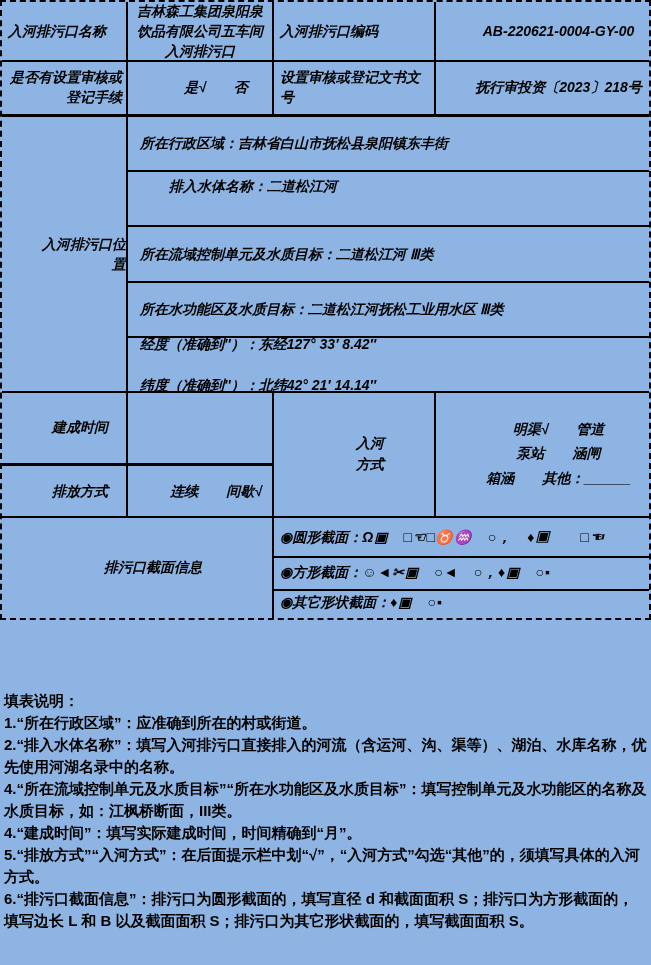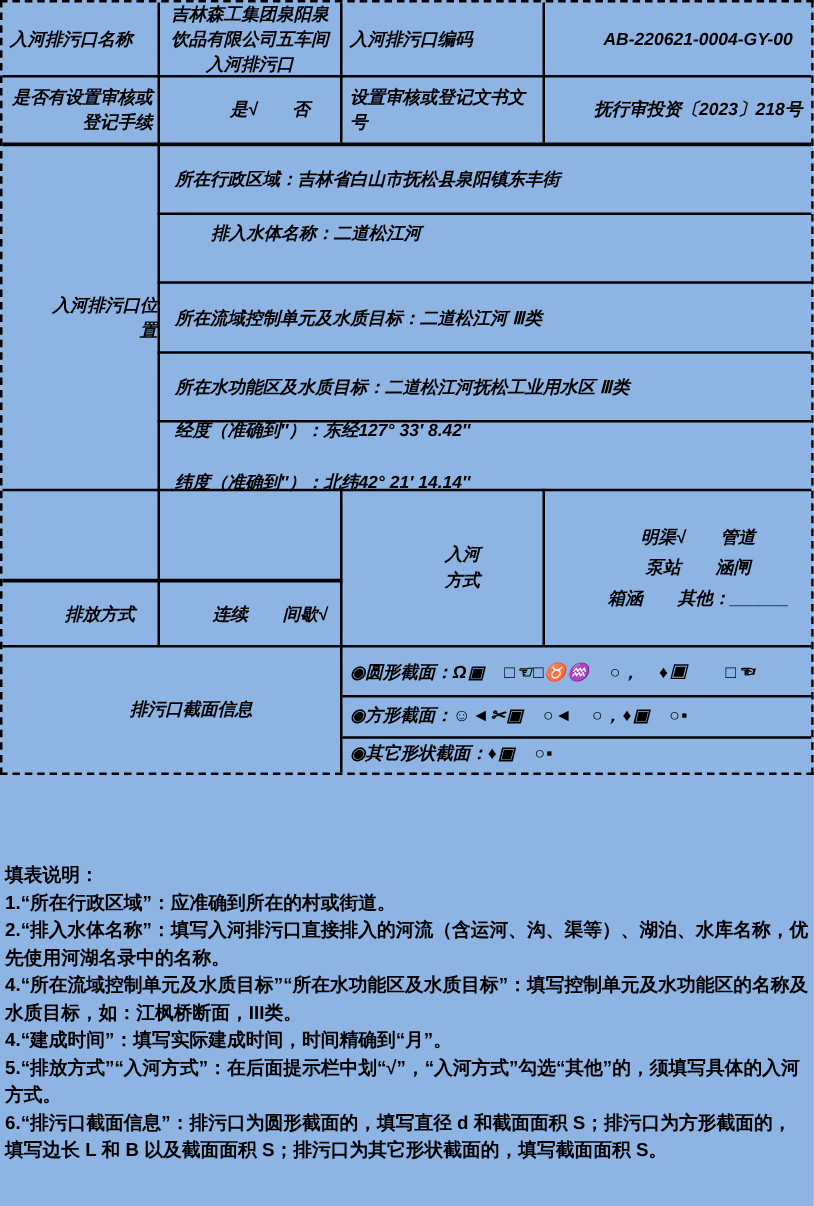--- a/index.html
+++ b/index.html
@@ -85,20 +85,21 @@
     <div class="cell c-center" style="left:0;top:115px;width:124px;height:274px;text-align:right;">入河排污口位置</div>
     <div class="cell pl12" style="left:126px;top:115px;width:521px;height:53px;">所在行政区域：吉林省白山市抚松县泉阳镇东丰街</div>
     <div class="cell pl12" style="left:126px;top:158px;width:521px;height:53px;padding-left:41px;">排入水体名称：二道松江河</div>
     <div class="cell pl12" style="left:126px;top:225px;width:521px;height:54px;">所在流域控制单元及水质目标：二道松江河  Ⅲ类</div>
     <div class="cell pl12" style="left:126px;top:281px;width:521px;height:53px;">所在水功能区及水质目标：二道松江河抚松工业用水区  Ⅲ类</div>
     <div class="cell c-col pl12" style="left:126px;top:336px;width:521px;height:53px;align-items:flex-start;gap:20px;">
       <div>经度（准确到″）：东经127° 33′ 8.42″</div>
       <div>纬度（准确到″）：北纬42° 21′ 14.14″</div>
     </div>
 
+    <div class="cell c-center" style="left:0;top:389px;width:124px;height:72px;">建成时间</div>
     <div class="cell c-center" style="left:0;top:464px;width:124px;height:50px;">排放方式</div>
     <div class="cell c-center" style="left:126px;top:464px;width:144px;height:50px;">连续　　间歇√</div>
 
     <div class="cell c-col c-center" style="left:272px;top:389px;width:160px;height:125px;">
       <div>入河</div>
       <div>方式</div>
     </div>
     <div class="cell c-col c-center" style="left:434px;top:389px;width:213px;height:125px;">
       <div class="opt-line">明渠√　　管道</div>
       <div class="opt-line">泵站　　涵闸</div>

